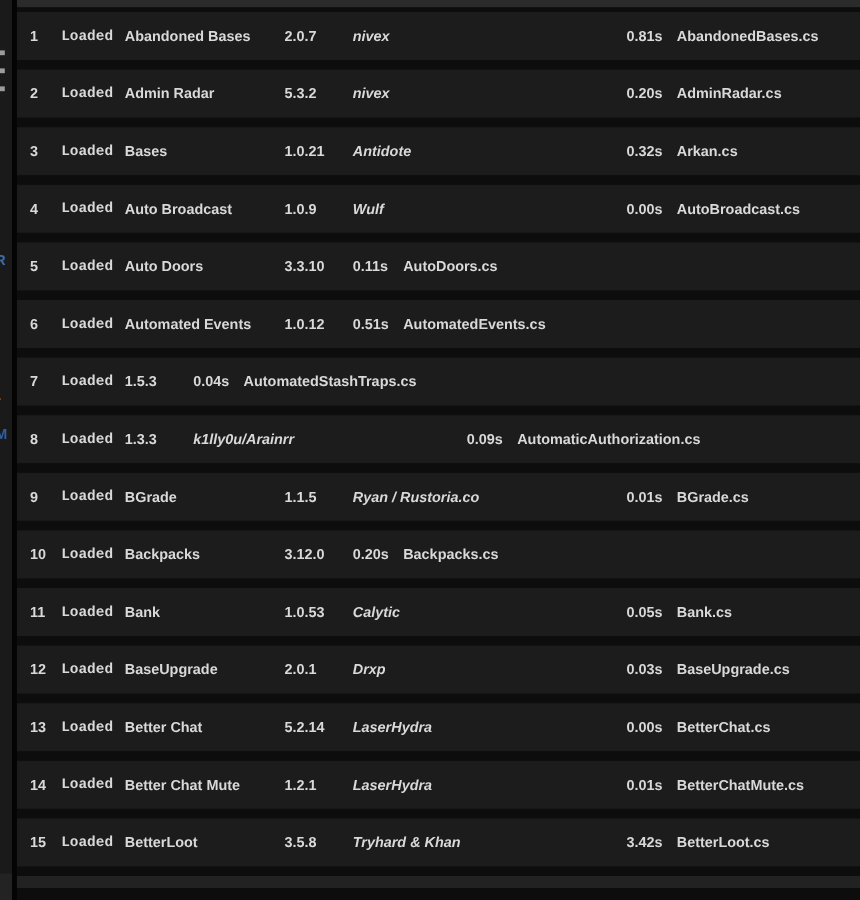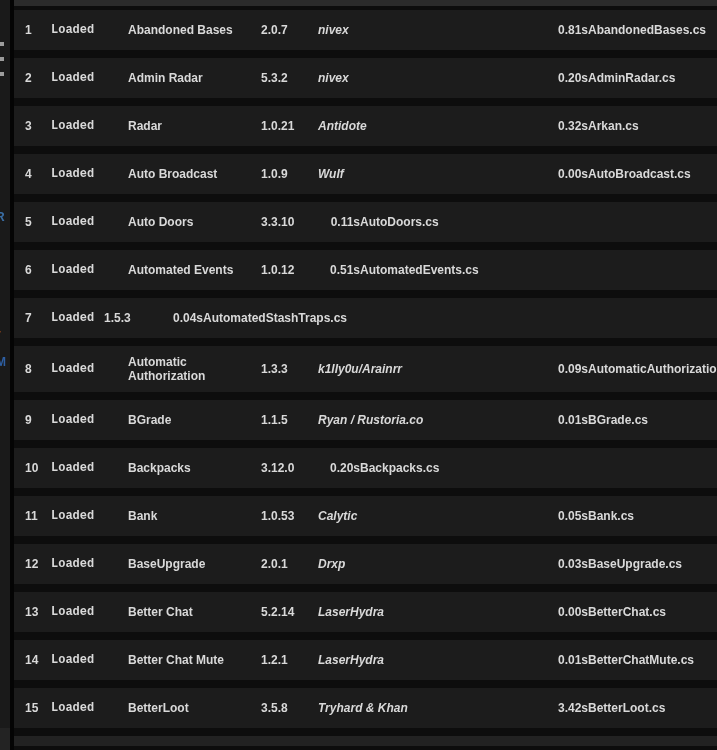--- a/index.html
+++ b/index.html
@@ -66,24 +66,24 @@
   .plugin-row {
     display: flex;
     align-items: center;
     min-height: 40px;
     padding: 9px 0;
     background: var(--card-bg);
   }
   .cell { flex: none; line-height: 14px; }
   .c-index   { width: 37px;  padding-left: 11px; }
   .c-status  { width: 53px; font-family: Liberation Mono, monospace; }
-  .c-name    { width: 133px; padding-right: 13px; margin-left: 24px; }
+  .c-name    { width: 133px; padding-right: 13px; }
   .c-version { width: 57px; }
   .c-author  { width: 228px; white-space: nowrap; font-style: italic; }
-  .c-time    { width: 42px; text-align: right; }
+  .c-time    { width: 42px; }
   .c-file    { flex: 1 1 auto; white-space: nowrap; }
   .row-sliver-bottom {
     width: 100%; height: 10px;
     margin-top: 8px;
     background: var(--bottom-sliver);
   }
 </style>
 </head>
 <body>
 
@@ -117,21 +117,21 @@
     <span class="cell c-name">Admin Radar</span>
     <span class="cell c-version">5.3.2</span>
     <span class="cell c-author">nivex</span>
     <span class="cell c-time">0.20s</span>
     <span class="cell c-file">AdminRadar.cs</span>
   </div>
 
   <div class="plugin-row">
     <span class="cell c-index">3</span>
     <span class="cell c-status">Loaded</span>
-    <span class="cell c-name">Radar</span>
+    <span class="cell c-name">Bases</span>
     <span class="cell c-version">1.0.21</span>
     <span class="cell c-author">Antidote</span>
     <span class="cell c-time">0.32s</span>
     <span class="cell c-file">Arkan.cs</span>
   </div>
 
   <div class="plugin-row">
     <span class="cell c-index">4</span>
     <span class="cell c-status">Loaded</span>
     <span class="cell c-name">Auto Broadcast</span>
@@ -163,21 +163,20 @@
     <span class="cell c-index">7</span>
     <span class="cell c-status">Loaded</span>
     <span class="cell c-version">1.5.3</span>
     <span class="cell c-time">0.04s</span>
     <span class="cell c-file">AutomatedStashTraps.cs</span>
   </div>
 
   <div class="plugin-row">
     <span class="cell c-index">8</span>
     <span class="cell c-status">Loaded</span>
-    <span class="cell c-name">Automatic Authorization</span>
     <span class="cell c-version">1.3.3</span>
     <span class="cell c-author">k1lly0u/Arainrr</span>
     <span class="cell c-time">0.09s</span>
     <span class="cell c-file">AutomaticAuthorization.cs</span>
   </div>
 
   <div class="plugin-row">
     <span class="cell c-index">9</span>
     <span class="cell c-status">Loaded</span>
     <span class="cell c-name">BGrade</span>

